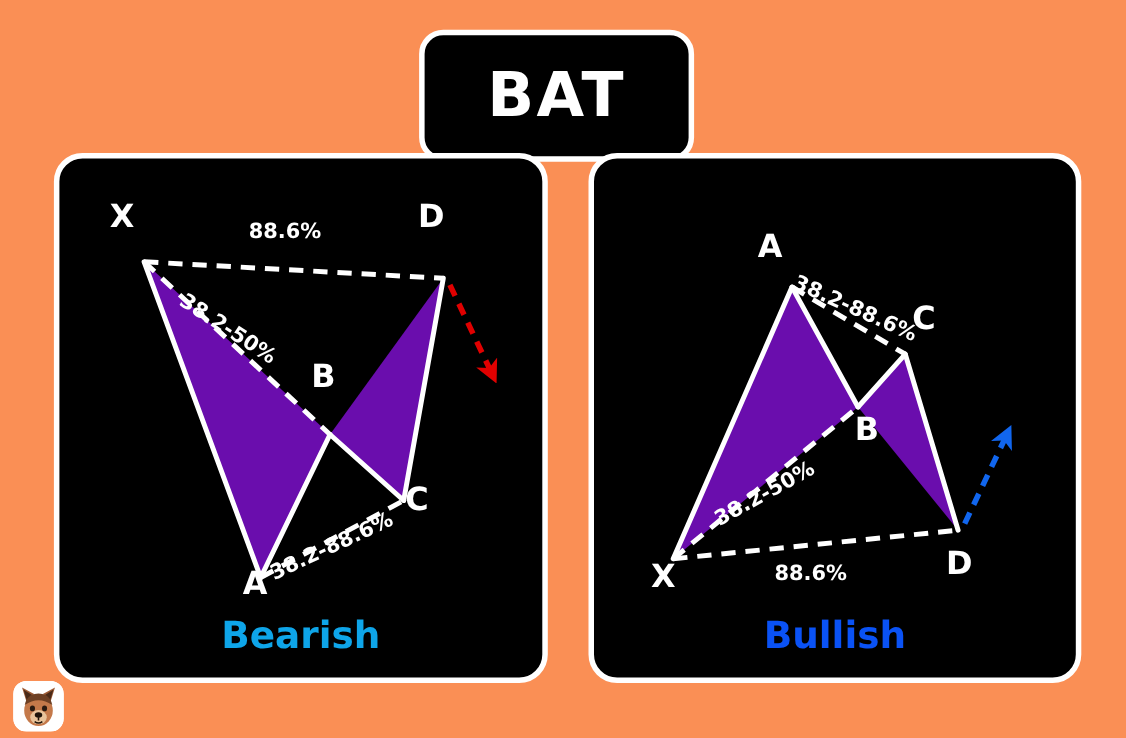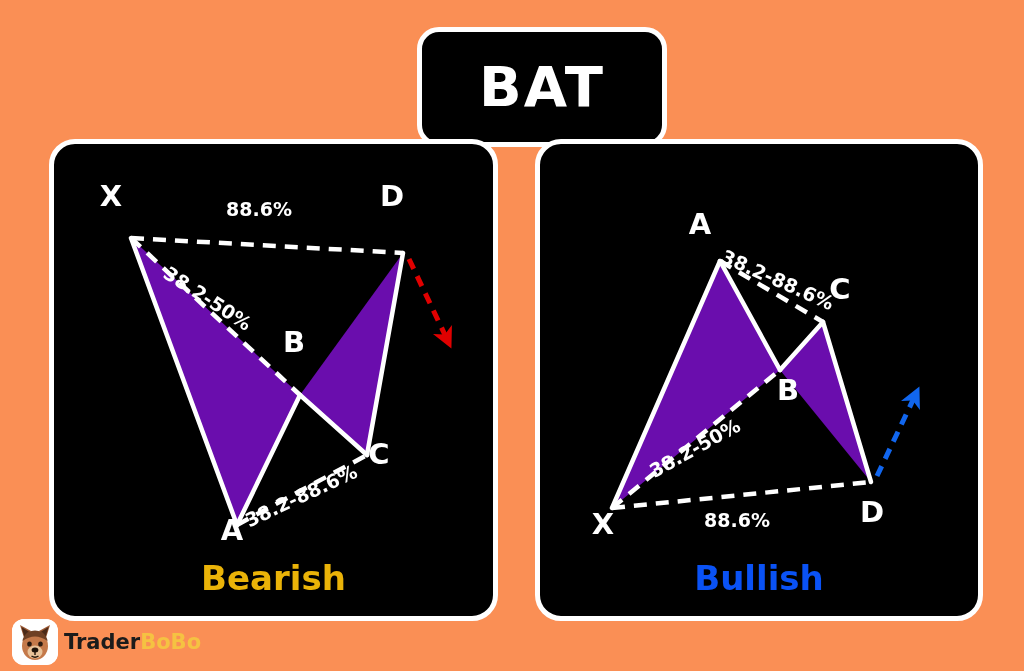--- a/index.html
+++ b/index.html
@@ -28,21 +28,20 @@
     top: 27px;
     width: 250px;
     height: 120px;
     background: #000000;
     border: 5px solid #ffffff;
     border-radius: 22px;
     box-sizing: border-box;
     display: flex;
     align-items: center;
     justify-content: center;
-    margin-left: 36px;
   }
   .title-text {
     color: #ffffff;
     font-size: 56px;
     font-weight: bold;
     letter-spacing: 2px;
     line-height: 1;
     font-family: "DejaVu Sans", sans-serif;
   }
 
@@ -79,21 +78,21 @@
   .caption {
     position: absolute;
     width: 100%;
     text-align: center;
     bottom: 18px;
     font-size: 34px;
     font-weight: bold;
     font-family: "DejaVu Sans", sans-serif;
     letter-spacing: 0px;
   }
-  .caption-bearish { color: #eab308; }
+  .caption-bearish { color: #0ea5e9; }
   .caption-bullish { color: #0a52f5; margin-top: 32px; }
 
   
   .watermark {
     position: absolute;
     left: 12px;
     bottom: 4px;
     display: flex;
     align-items: center;
     gap: 6px;
@@ -196,18 +195,15 @@
         <ellipse cx="23" cy="27" rx="13" ry="14" fill="#c4794a"></ellipse>
         <path d="M10.5 22 Q23 13 35.5 22 Q35 17 30 13 Q23 10 16 13 Q11 17 10.5 22 Z" fill="#6e4024"></path>
         <ellipse cx="17.5" cy="25" rx="2.3" ry="2.6" fill="#2a1a10"></ellipse>
         <ellipse cx="28.5" cy="25" rx="2.3" ry="2.6" fill="#2a1a10"></ellipse>
         <ellipse cx="23" cy="33" rx="7.5" ry="6.5" fill="#e8c39a"></ellipse>
         <ellipse cx="23" cy="31" rx="3.4" ry="2.5" fill="#1d1209"></ellipse>
         <path d="M23 33 L23 36" stroke="#1d1209" stroke-width="1.4"></path>
         <path d="M19.5 37 Q23 39.5 26.5 37" stroke="#1d1209" stroke-width="1.4" fill="none"></path>
       </svg>
     </div>
-    <div class="wm-text">
-      <span class="wm-a">Trader</span><span class="wm-b">BoBo</span>
-    </div>
   </div>
 
 </div>
 
 </body></html>

